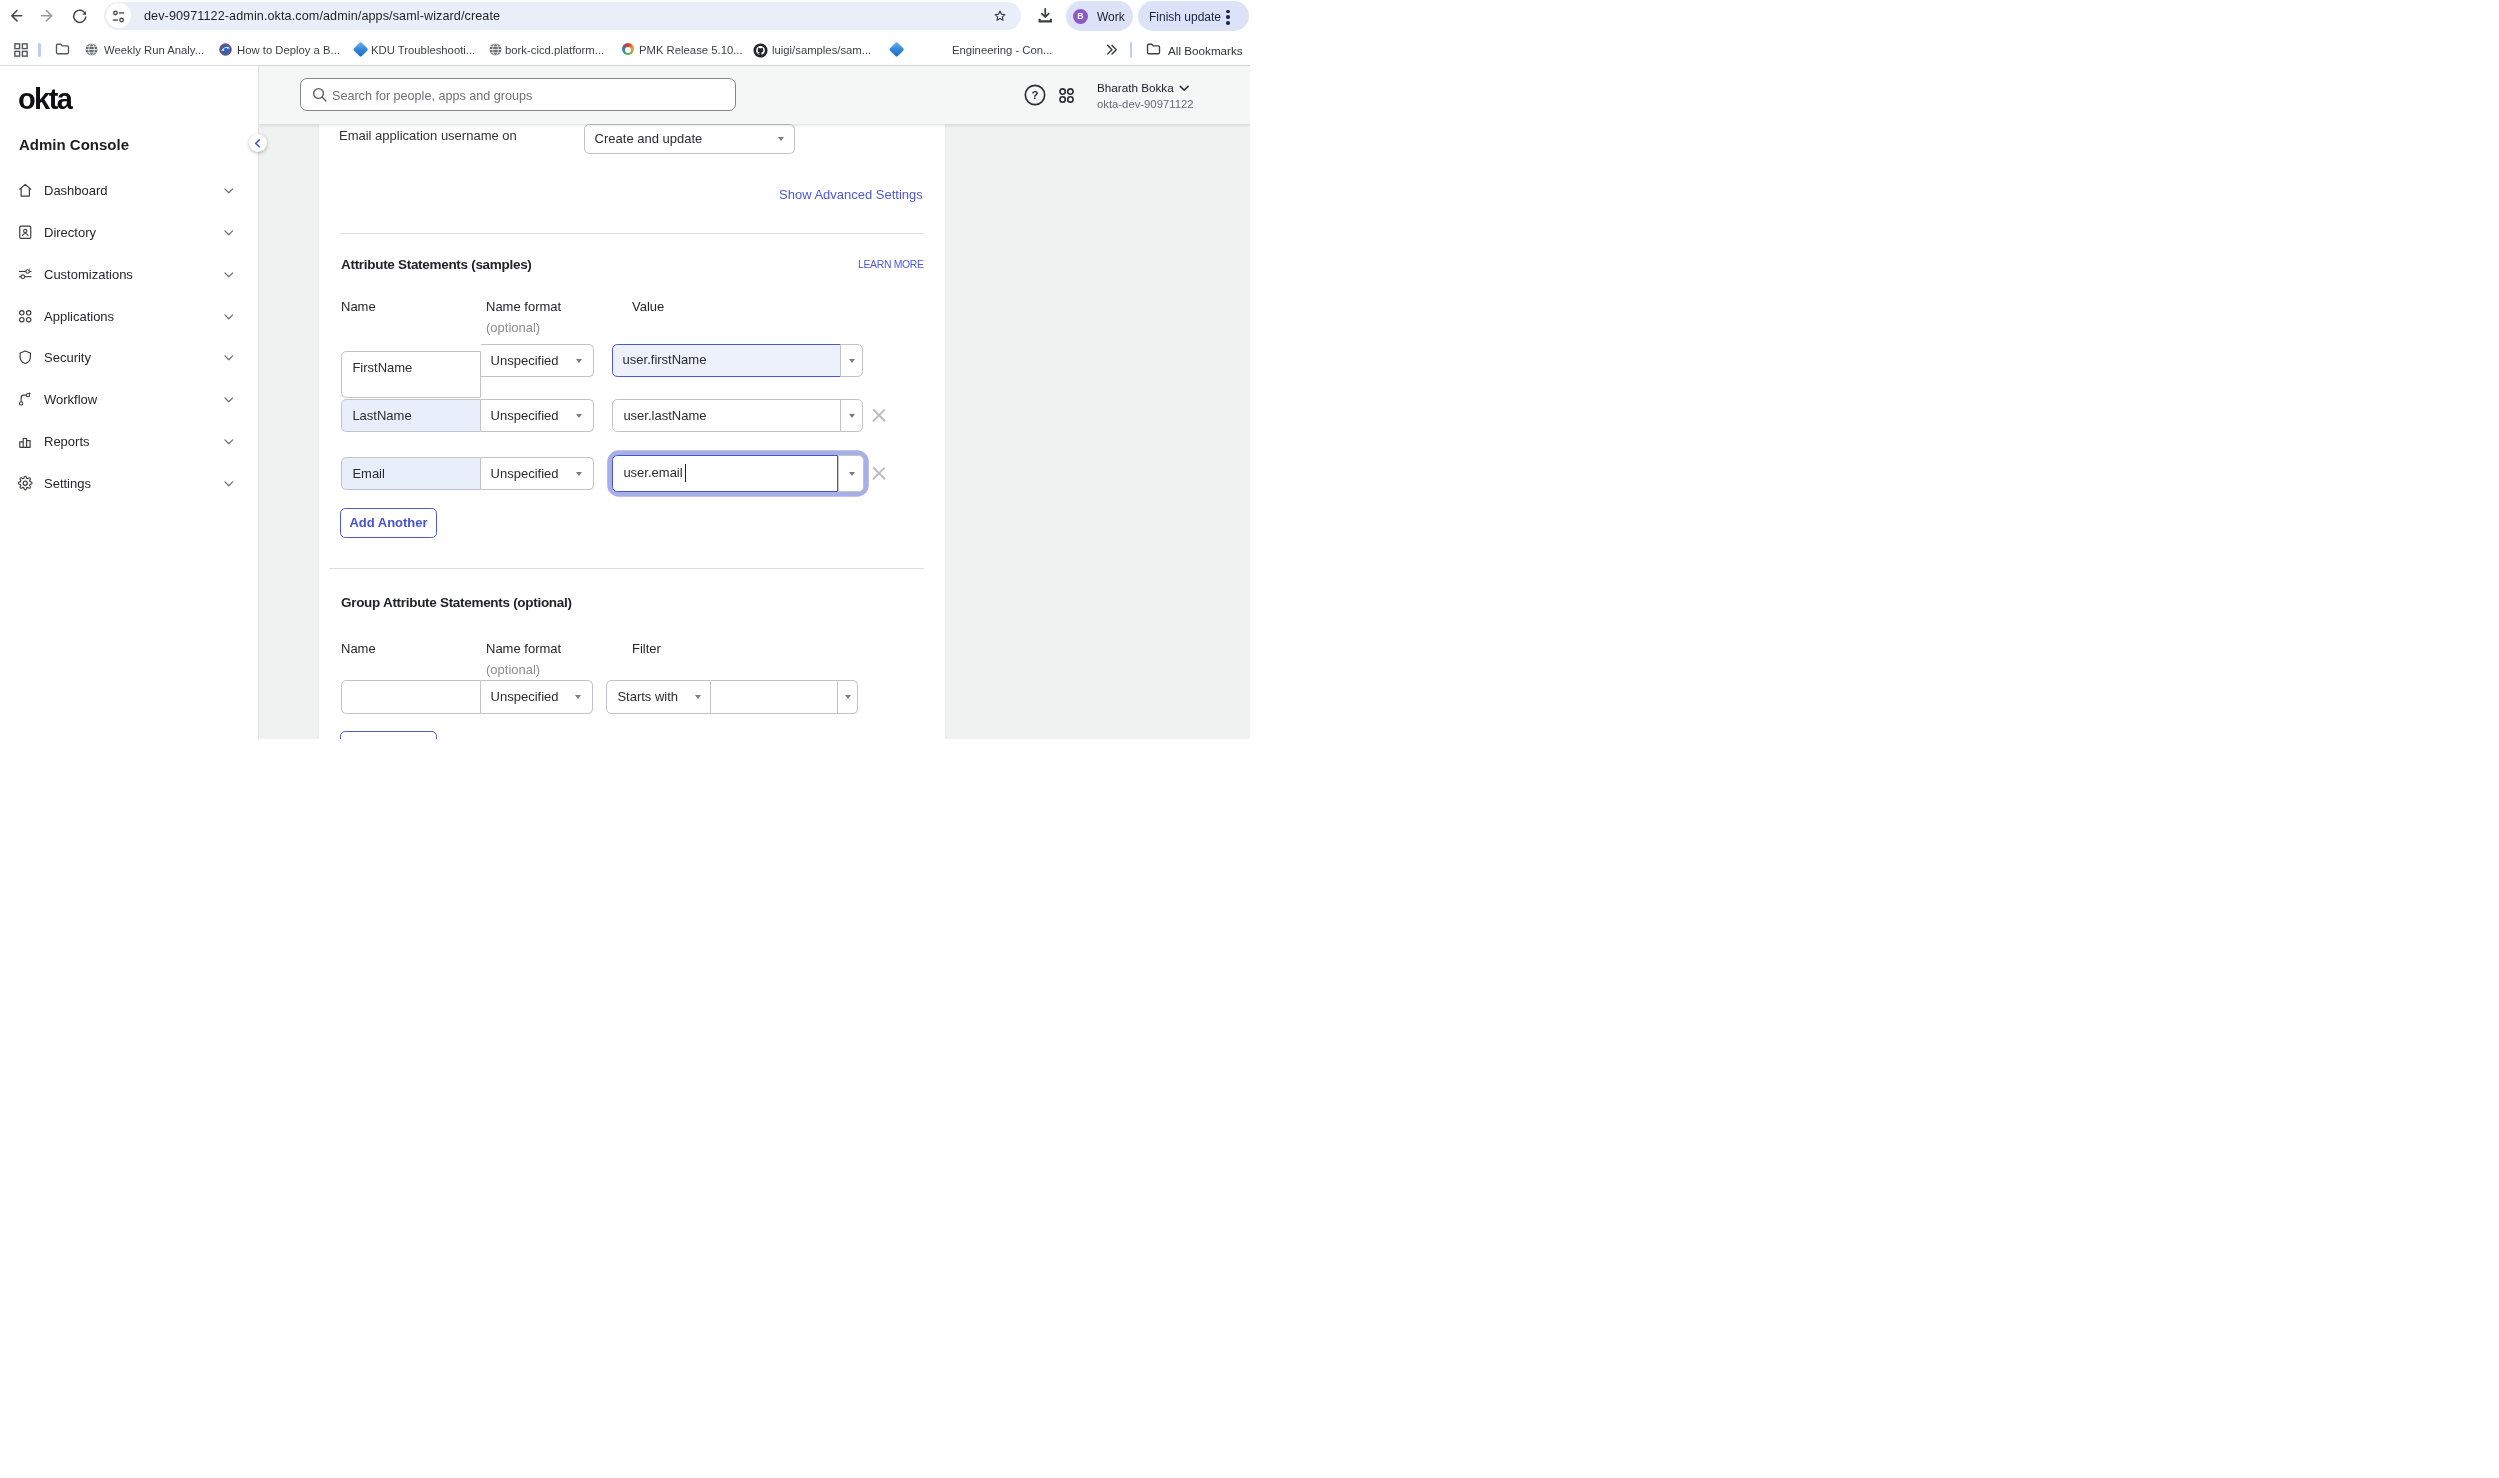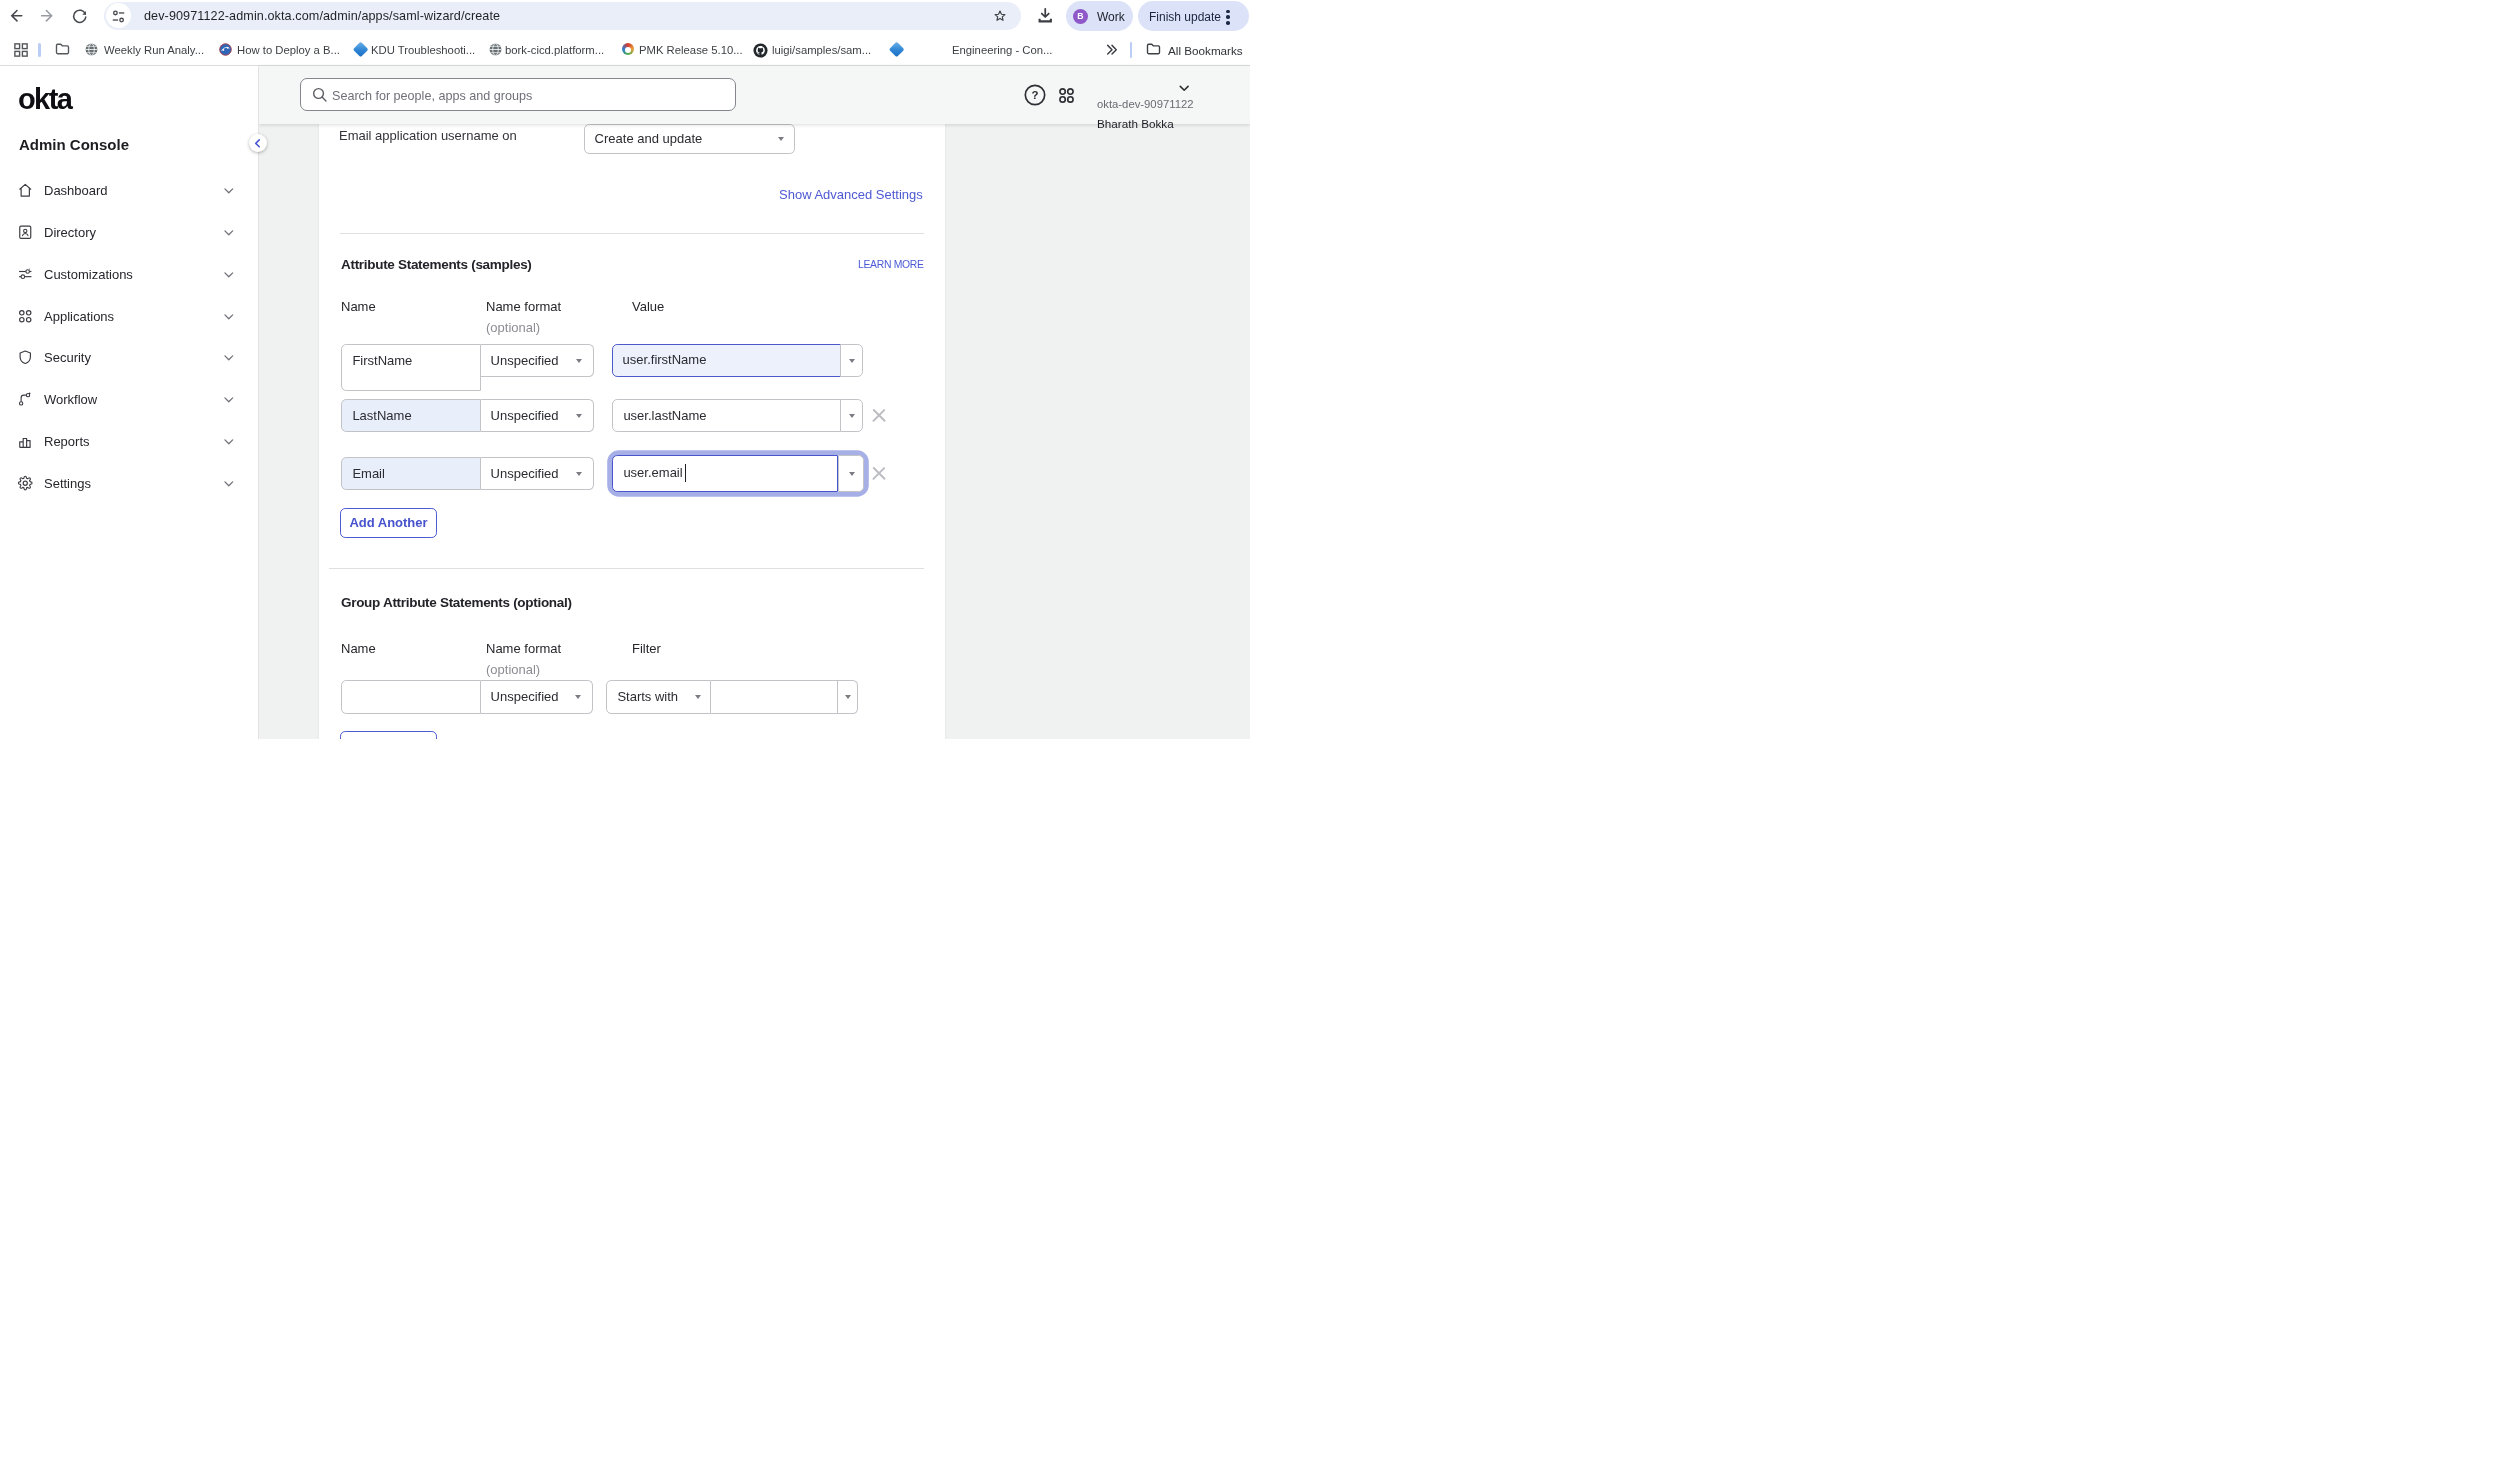--- a/index.html
+++ b/index.html
@@ -166,21 +166,21 @@
       <circle cx="12.5" cy="12.5" r="11" stroke="#2e2e34" stroke-width="1.9" fill="none"></circle>
       <text x="12.5" y="17.2" text-anchor="middle" font-size="13" font-weight="bold" fill="#2e2e34" font-family="Liberation Sans">?</text>
     </svg>
 
     <svg class="abs" style="left:798px; top:20px;" width="19" height="19" viewBox="0 0 22 22">
       <circle cx="6.5" cy="6.5" r="3.1" stroke="#2e2e34" stroke-width="1.9" fill="none"></circle>
       <circle cx="15.5" cy="6.5" r="3.1" stroke="#2e2e34" stroke-width="1.9" fill="none"></circle>
       <circle cx="6.5" cy="15.5" r="3.1" stroke="#2e2e34" stroke-width="1.9" fill="none"></circle>
       <circle cx="15.5" cy="15.5" r="3.1" stroke="#2e2e34" stroke-width="1.9" fill="none"></circle>
     </svg>
-    <div class="abs" style="left:838px; top:15px; font-size:11.7px; font-weight:500; color:#1d1d23;margin-top:36px;">Bharath Bokka</div>
+    <div class="abs" style="left:838px; top:15px; font-size:11.7px; font-weight:500; color:#1d1d23;">Bharath Bokka</div>
     <svg class="abs" style="left:920px; top:19px;" width="10.4" height="7" viewBox="0 0 12 8">
       <path d="M1.5 1.5 L6 6 L10.5 1.5" stroke="#2e2e34" stroke-width="1.8" fill="none" stroke-linecap="round" stroke-linejoin="round"></path>
     </svg>
     <div class="abs" style="left:838px; top:32px; font-size:11.3px; color:#6b6b73;">okta-dev-90971122</div>
   </div>
 
   <div id="content">
     <div id="card"></div>
 
     <div class="abs" style="left:80px; top:3.5px; font-size:13px; color:#33333a;">Email application username on</div>
@@ -192,21 +192,21 @@
     <div class="abs" style="left:81px; top:109px; width:584px; height:0.9px; background:#dedfe1;"></div>
 
     <div class="abs" style="left:82px; top:133px; font-size:13.5px; font-weight:bold; letter-spacing:-0.3px; color:#23232a;">Attribute Statements (samples)</div>
     <div class="abs" style="left:599px; top:135px; font-size:10.4px; color:#4a5ad6; letter-spacing:-0.3px;">LEARN MORE</div>
 
     <div class="hdrlbl" style="left:82px; top:175px;">Name</div>
     <div class="hdrlbl" style="left:227px; top:175px;">Name format</div>
     <div class="abs" style="left:227px; top:196px; font-size:13px; color:#8c8c93;">(optional)</div>
     <div class="hdrlbl" style="left:373px; top:175px;">Value</div>
 
-    <div class="ipt" style="left:82px; top:220px; width:140px; height:47px; border-radius:5.2px 0 0 5.2px;">
+    <div class="ipt" style="left:82px; top:227px; width:140px; height:47px; border-radius:5.2px 0 0 5.2px;">
       <div class="abs" style="left:10.4px; top:7.8px;">FirstName</div>
     </div>
     <div class="ipt" style="left:222px; top:220px; width:113px; height:33px; border-left:none; border-radius:0 5.2px 5.2px 0;">
       <div class="abs" style="left:9.6px; top:7.8px;">Unspecified</div>
       <div class="sel-arrow" style="right:11.3px; top:14px;"></div>
     </div>
     <div class="ipt" style="left:353px; top:220px; width:229px; height:33px; background:#ecf1fc; border:1.7px solid #4c59cb; border-radius:5.2px 0 0 5.2px;">
       <div class="abs" style="left:9.6px; top:7px;">user.firstName</div>
     </div>
     <div class="ipt" style="left:581px; top:220px; width:23px; height:33px; border-radius:0 5.2px 5.2px 0;">

